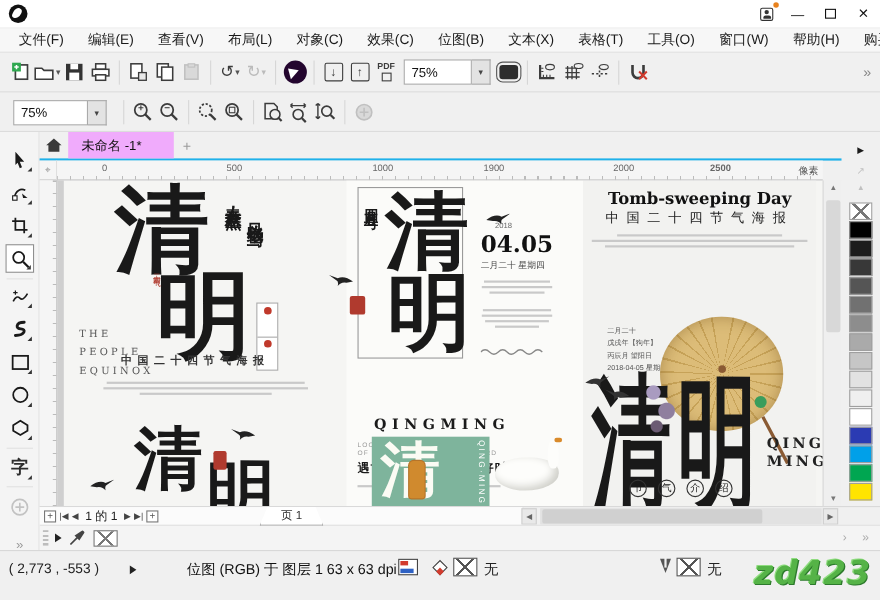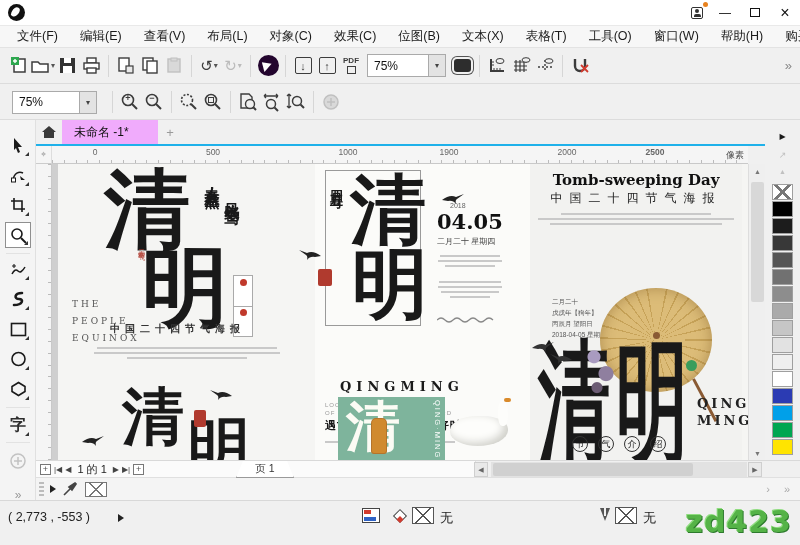--- a/index.html
+++ b/index.html
@@ -124,21 +124,21 @@
   .objinfo { position:absolute; left:170px; top:8px; font-size:13px; color:#111; }
   .screen-ico { position:absolute; left:362px; top:7px; width:18px; height:15px; border:1.5px solid #444; background:#fff; }
   .screen-ico:before { content:""; position:absolute; left:1px; top:1px; width:7px; height:4px; background:#d23b2e; }
   .screen-ico:after { content:""; position:absolute; left:1px; bottom:1px; width:12px; height:4px; background:#2f62c4; }
   .fill-dia { position:absolute; left:395px; top:10px; width:10px; height:10px; border:1.5px solid #444; transform:rotate(45deg); background:#fff; }
   .fill-dia:after { content:""; position:absolute; right:-1px; bottom:-1px; width:5px; height:5px; background:#d23b2e; }
   .st-x { position:absolute; top:6px; width:22px; height:17px; border:1.5px solid #555; background:linear-gradient(45deg,transparent 46%,#555 46%,#555 54%,transparent 54%),linear-gradient(-45deg,transparent 46%,#555 46%,#555 54%,transparent 54%),#fff; }
   .st-none { position:absolute; top:8px; font-size:13px; color:#222; }
   .pen-ico { position:absolute; left:600px; top:7px; width:0; height:0; border-left:5px solid transparent; border-right:5px solid transparent; border-top:13px solid #555; }
   .pen-ico:after { content:""; position:absolute; left:-1px; top:-14px; width:2px; height:9px; background:#f0f0f0; }
-  .zd { position:absolute; right:8px; top:3px; font-size:30px; font-weight:bold; color:#55b347; text-shadow:1px 1px 0 #2d7a2d, -1px -1px 0 #8fdc7f; letter-spacing:1px; font-family:"DejaVu Sans",sans-serif; }
+  .zd { position:absolute; right:8px; top:3px; font-size:30px; font-weight:bold; font-style:italic; color:#55b347; text-shadow:1px 1px 0 #2d7a2d, -1px -1px 0 #8fdc7f; letter-spacing:1px; font-family:"DejaVu Sans",sans-serif; }
 </style>
 </head>
 <body>
 
 <div class="titlebar">
   <div class="cd-logo"></div>
   <div class="win-controls">
     <div class="win-btn user-btn">
       <div class="user-glyph"></div>
       <div class="user-badge"></div>
@@ -648,20 +648,21 @@
   <div class="xswatch"></div>
   <div class="hint-chevs">
     <span>›</span>
     <span>»</span>
   </div>
 </div>
 
 <div class="statusbar">
   <div class="coords">( 2,773 , -553 )</div>
   <div class="st-tri"></div>
+  <div class="objinfo">位图 (RGB) 于 图层 1 63 x 63 dpi</div>
   <div class="screen-ico"></div>
   <div class="fill-dia"></div>
   <div class="st-x" style="left:412px;"></div>
   <div class="st-none" style="left:440px;">无</div>
   <div class="pen-ico"></div>
   <div class="st-x" style="left:615px;"></div>
   <div class="st-none" style="left:643px;">无</div>
   <div class="zd">zd423</div>
 </div>
 

